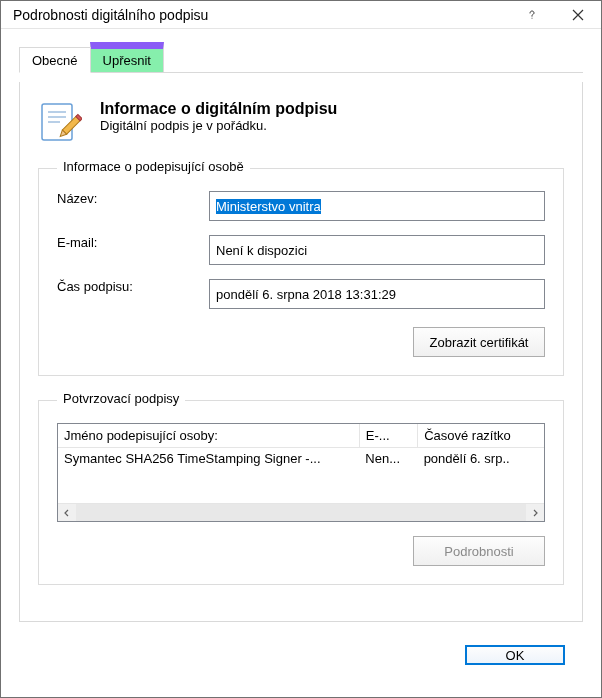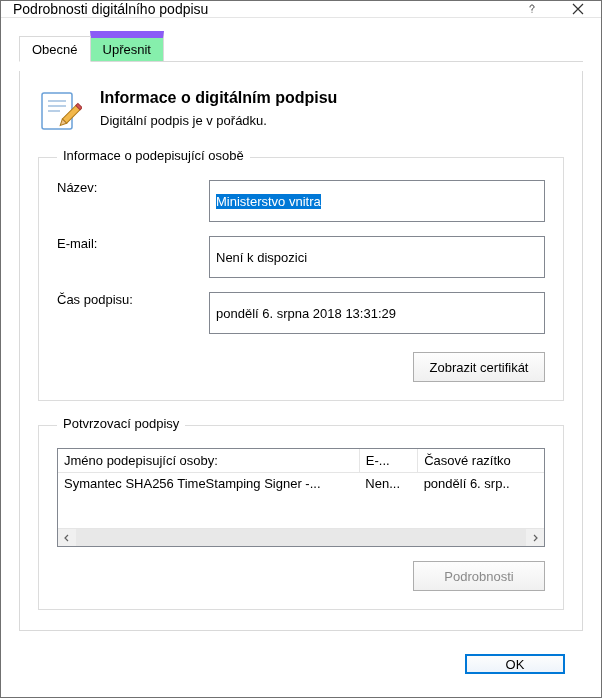--- a/index.html
+++ b/index.html
@@ -18,29 +18,29 @@
   .tabs { display:flex; align-items:flex-end; height:26px; position:relative; }
   .tabs::after { content:""; position:absolute; left:0; right:0; bottom:0; height:1px; background:#d9d9d9; z-index:0;}
   .tab { border:1px solid #d9d9d9; border-bottom:1px solid #fff; background:#fff; padding:4px 12px 4px 12px; position:relative; z-index:1; font-size:13px;}
   .tab.inactive { border-bottom:1px solid #d9d9d9; background:#86efac; z-index:0; border-top:7px solid #8b5cf6;}
   .tab + .tab { margin-left:-1px; }
   .tab.active { padding-top:5px; }
   .tabpage { border:1px solid #d9d9d9; border-top:none; padding:18px 18px 20px 18px; flex:1; display:flex; flex-direction:column; gap:24px;}
   
   .hdr { display:flex; gap:18px; align-items:flex-start; }
   .hdr .icon { width:44px; height:44px; flex-shrink:0; }
-  .hdr .txt .h1 { font-size:16px; font-weight:600; margin-bottom:6px; }
+  .hdr .txt .h1 { font-size:16px; font-weight:600; }
   .hdr .txt .sub { font-size:13px; }
   
   .group { border:1px solid #dcdcdc; position:relative; padding:22px 18px 18px 18px; }
   .group .legend { position:absolute; top:-10px; left:18px; background:#fff; padding:0 6px; font-size:13px; }
   .fields { display:flex; flex-direction:column; gap:14px; }
   .frow { display:flex; align-items:flex-start; }
   .frow .lbl { width:152px; font-size:13px; }
-  .frow .val { flex:1; border:1px solid #828790; padding:20px 6px; font-size:13px; height:20px; display:flex; align-items:center; overflow:hidden; white-space:nowrap;}
+  .frow .val { flex:1; border:1px solid #828790; padding:14px 6px; font-size:13px; height:20px; display:flex; align-items:center; overflow:hidden; white-space:nowrap;}
   .selected { background:#0078d7; color:#fff; }
   .btnrow { display:flex; justify-content:flex-end; margin-top:18px; }
   .btn { min-width:132px; height:30px; border:1px solid #adadad; background:linear-gradient(#fdfdfd,#f0f0f0); display:inline-flex; align-items:center; justify-content:center; font-size:13px; padding:0 14px; }
   .btn.disabled { color:#8a8a8a; }
   
   .lvwrap { border:1px solid #828790; padding:0; }
   .lv { width:100%; border-collapse:collapse; font-size:13px; table-layout:fixed;}
   .lv th { text-align:left; font-weight:400; padding:4px 6px; border-right:1px solid #e5e5e5; border-bottom:1px solid #e5e5e5; background:#fff; white-space:nowrap; overflow:hidden; text-overflow:ellipsis;}
   .lv td { padding:3px 6px; white-space:nowrap; overflow:hidden; text-overflow:ellipsis;}
   .scroll-h { height:18px; border-top:1px solid #e5e5e5; background:#f0f0f0; display:flex; align-items:stretch; margin-top:34px;}

